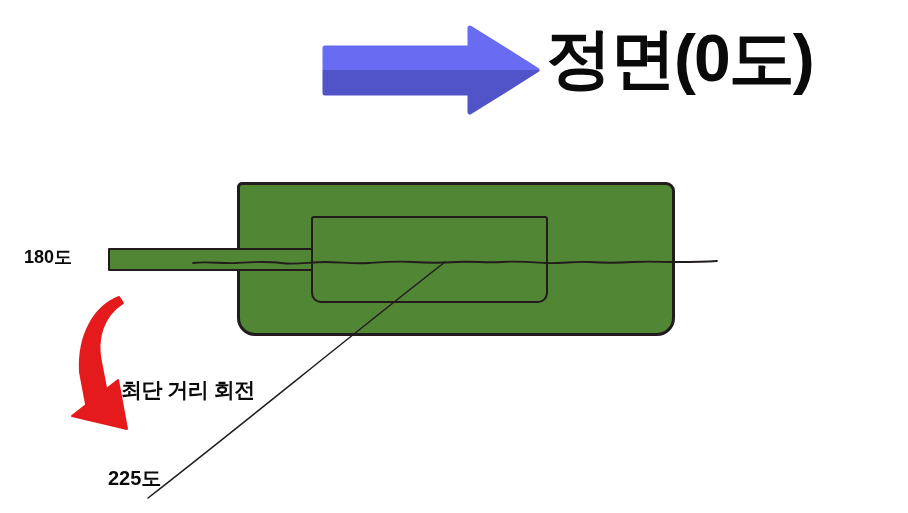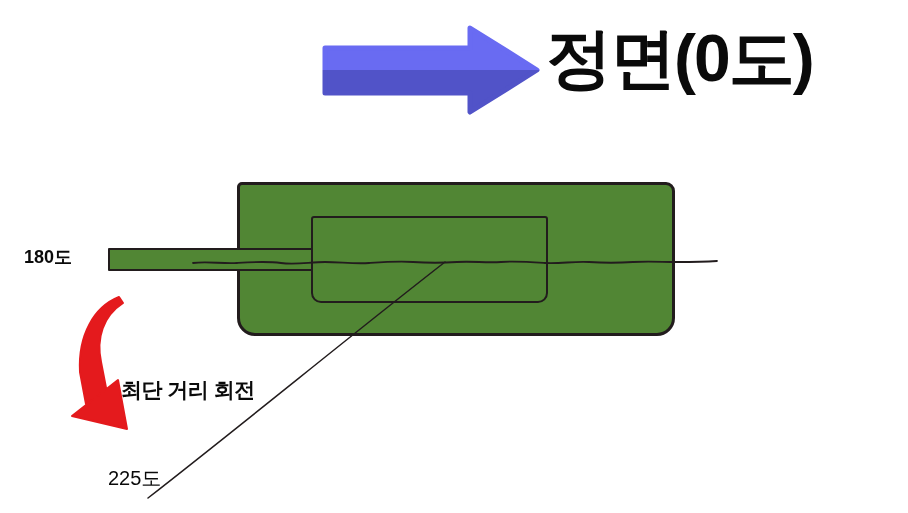--- a/index.html
+++ b/index.html
@@ -74,21 +74,21 @@
     font-weight: 700;
     letter-spacing: -0.5px;
     color: var(--label-black, #0a0a0a);
     white-space: nowrap;
     margin-top: 31px;
   }
   .angle-225-label {
     position: absolute;
     left: 108px; top: 465px;
     font-size: 20px;
-    font-weight: 400;
+    font-weight: 700;
     color: var(--label-black, #0a0a0a);
     white-space: nowrap;
   }
   .line-art {
     fill: none;
     stroke: var(--outline-dark, #221c1d);
     stroke-linecap: round;
   }
   .blue-top  { fill: var(--arrow-blue-light, #696bf2); stroke: var(--arrow-blue-light, #696bf2); }
   .blue-bot  { fill: var(--arrow-blue-dark, #5153c8);  stroke: var(--arrow-blue-dark, #5153c8); }

